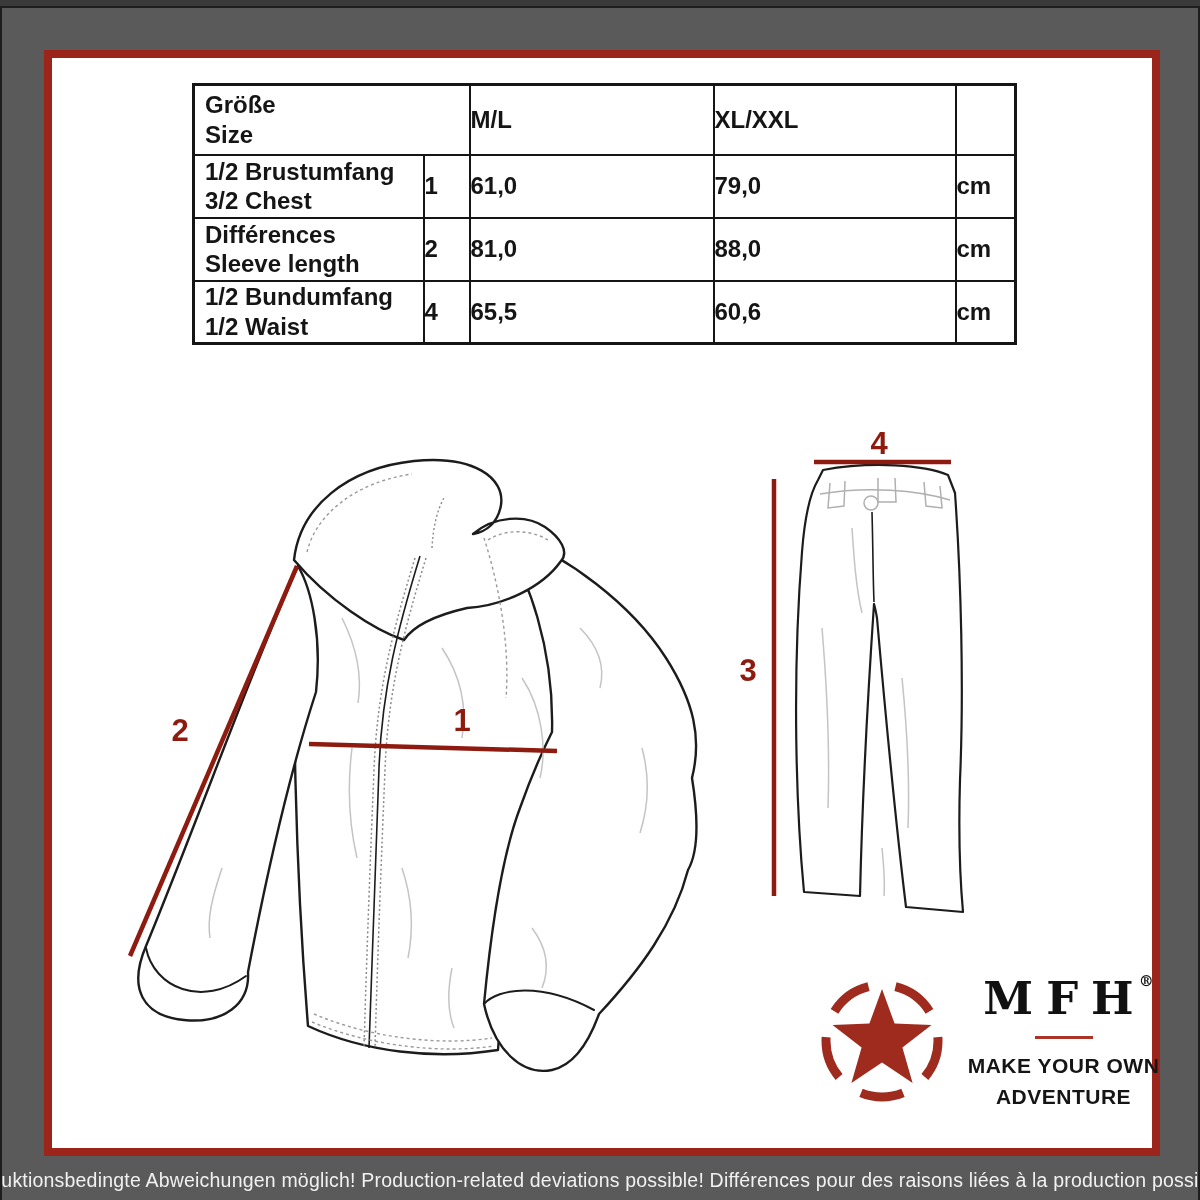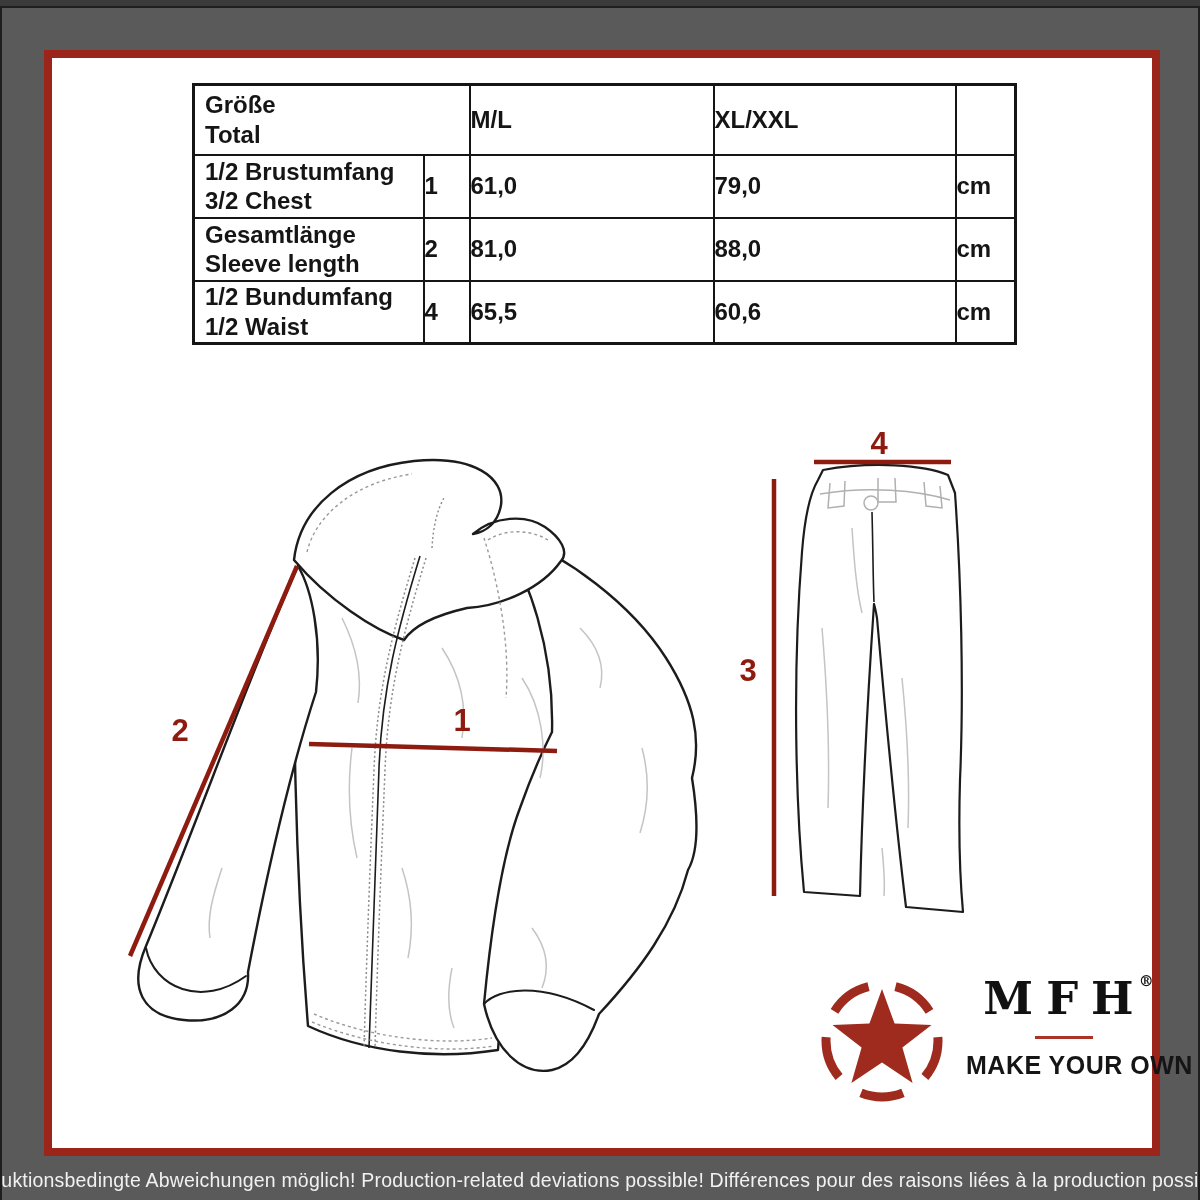--- a/index.html
+++ b/index.html
@@ -36,21 +36,21 @@
     position:absolute;left:914px;top:916px;width:195px;text-align:center;color:#111;
   }
   .brand .word{
     font-family:"DejaVu Serif","Liberation Serif",serif;font-weight:700;
     font-size:45px;letter-spacing:13px;line-height:1;white-space:nowrap;
     margin-left:10px;
   }
   .brand .word sup{font-size:15px;letter-spacing:0;vertical-align:28px;margin-left:-8px;}
   .brand .divider{width:58px;height:3px;background:#ac3427;margin:15px auto 11px auto;}
   .brand .tag{
-    font-size:25px;font-weight:700;letter-spacing:.5px;line-height:31px;color:#151515;
+    font-size:21px;font-weight:700;letter-spacing:.5px;line-height:31px;color:#151515;
     white-space:nowrap;
   }
   
   .footer{
     position:absolute;left:0;top:1148px;width:1196px;height:48px;
     display:flex;align-items:center;justify-content:center;
     color:#f1f1f1;font-size:19.5px;font-weight:400;letter-spacing:.2px;
     white-space:nowrap;
   }
 </style>
@@ -65,39 +65,39 @@
         <col style="width:230px">
           <col style="width:46px">
           <col style="width:244px">
           <col style="width:242px">
           <col style="width:60px">
       </colgroup>
       <tbody>
           <tr class="hdr">
         <td class="lbl" colspan="2">
           <div>Größe</div>
-          <div>Total</div>
+          <div>Size</div>
         </td>
         <td>M/L</td>
         <td>XL/XXL</td>
         <td></td>
       </tr>
       <tr class="r">
         <td class="lbl">
           <div>1/2 Brustumfang</div>
           <div>3/2 Chest</div>
         </td>
         <td>1</td>
         <td>61,0</td>
         <td>79,0</td>
         <td>cm</td>
       </tr>
       <tr class="r">
         <td class="lbl">
-          <div>Gesamtlänge</div>
+          <div>Différences</div>
           <div>Sleeve length</div>
         </td>
         <td>2</td>
         <td>81,0</td>
         <td>88,0</td>
         <td>cm</td>
       </tr>
       <tr class="r">
         <td class="lbl">
           <div>1/2 Bundumfang</div>
@@ -189,19 +189,20 @@
     <svg class="logo-svg" width="166" height="150" viewBox="0 0 166 150" fill="none">
       <circle cx="80" cy="68" r="56" stroke="#9e2b1e" stroke-width="9" pathLength="360" stroke-dasharray="44 28" stroke-dashoffset="4"></circle>
       <polygon fill="#9e2b1e" points="80,16 92.6,50.6 129.5,51.9 100.4,74.6 110.6,110.1 80,89.5 49.4,110.1 59.6,74.6 30.5,51.9 67.4,50.6"></polygon>
     </svg>
 
     <div class="brand">
       <div class="word"><span>MFH</span><sup>®</sup></div>
       <div class="divider"></div>
       <div class="tag">
         <div>MAKE YOUR OWN</div>
+        <div>ADVENTURE</div>
       </div>
     </div>
 
   </div>
 
   <div class="footer">Produktionsbedingte Abweichungen möglich! Production-related deviations possible! Différences pour des raisons liées à la production possibles!</div>
 </div>
 
 </body></html>

